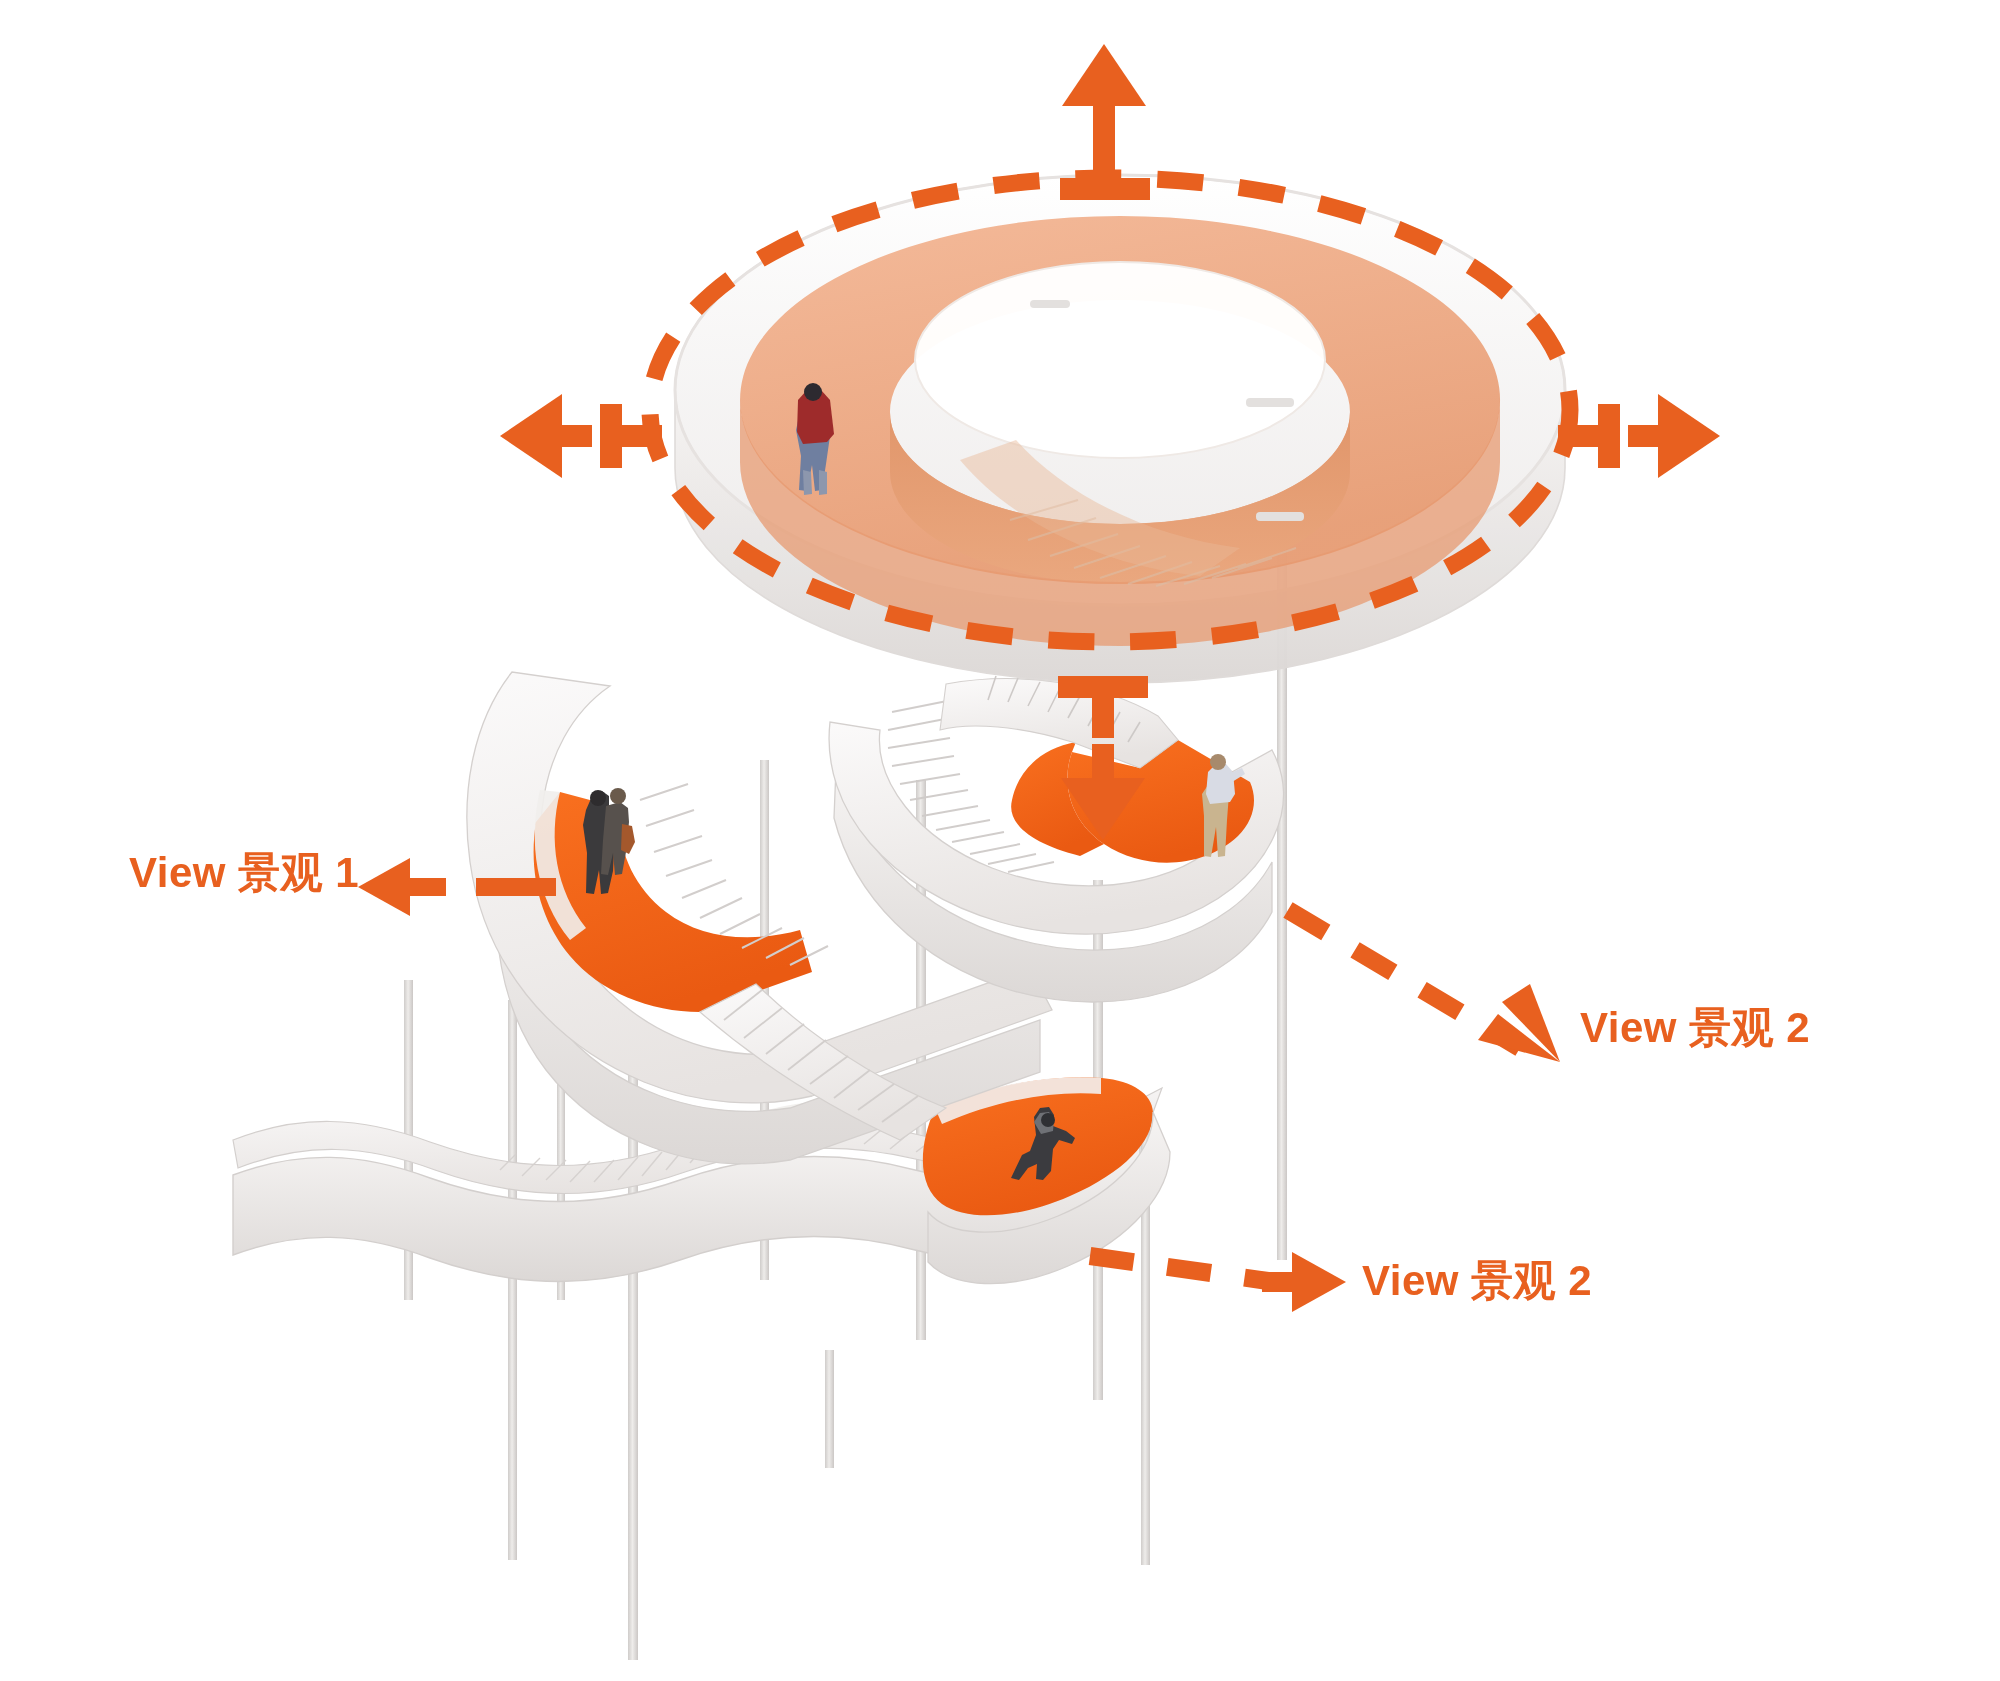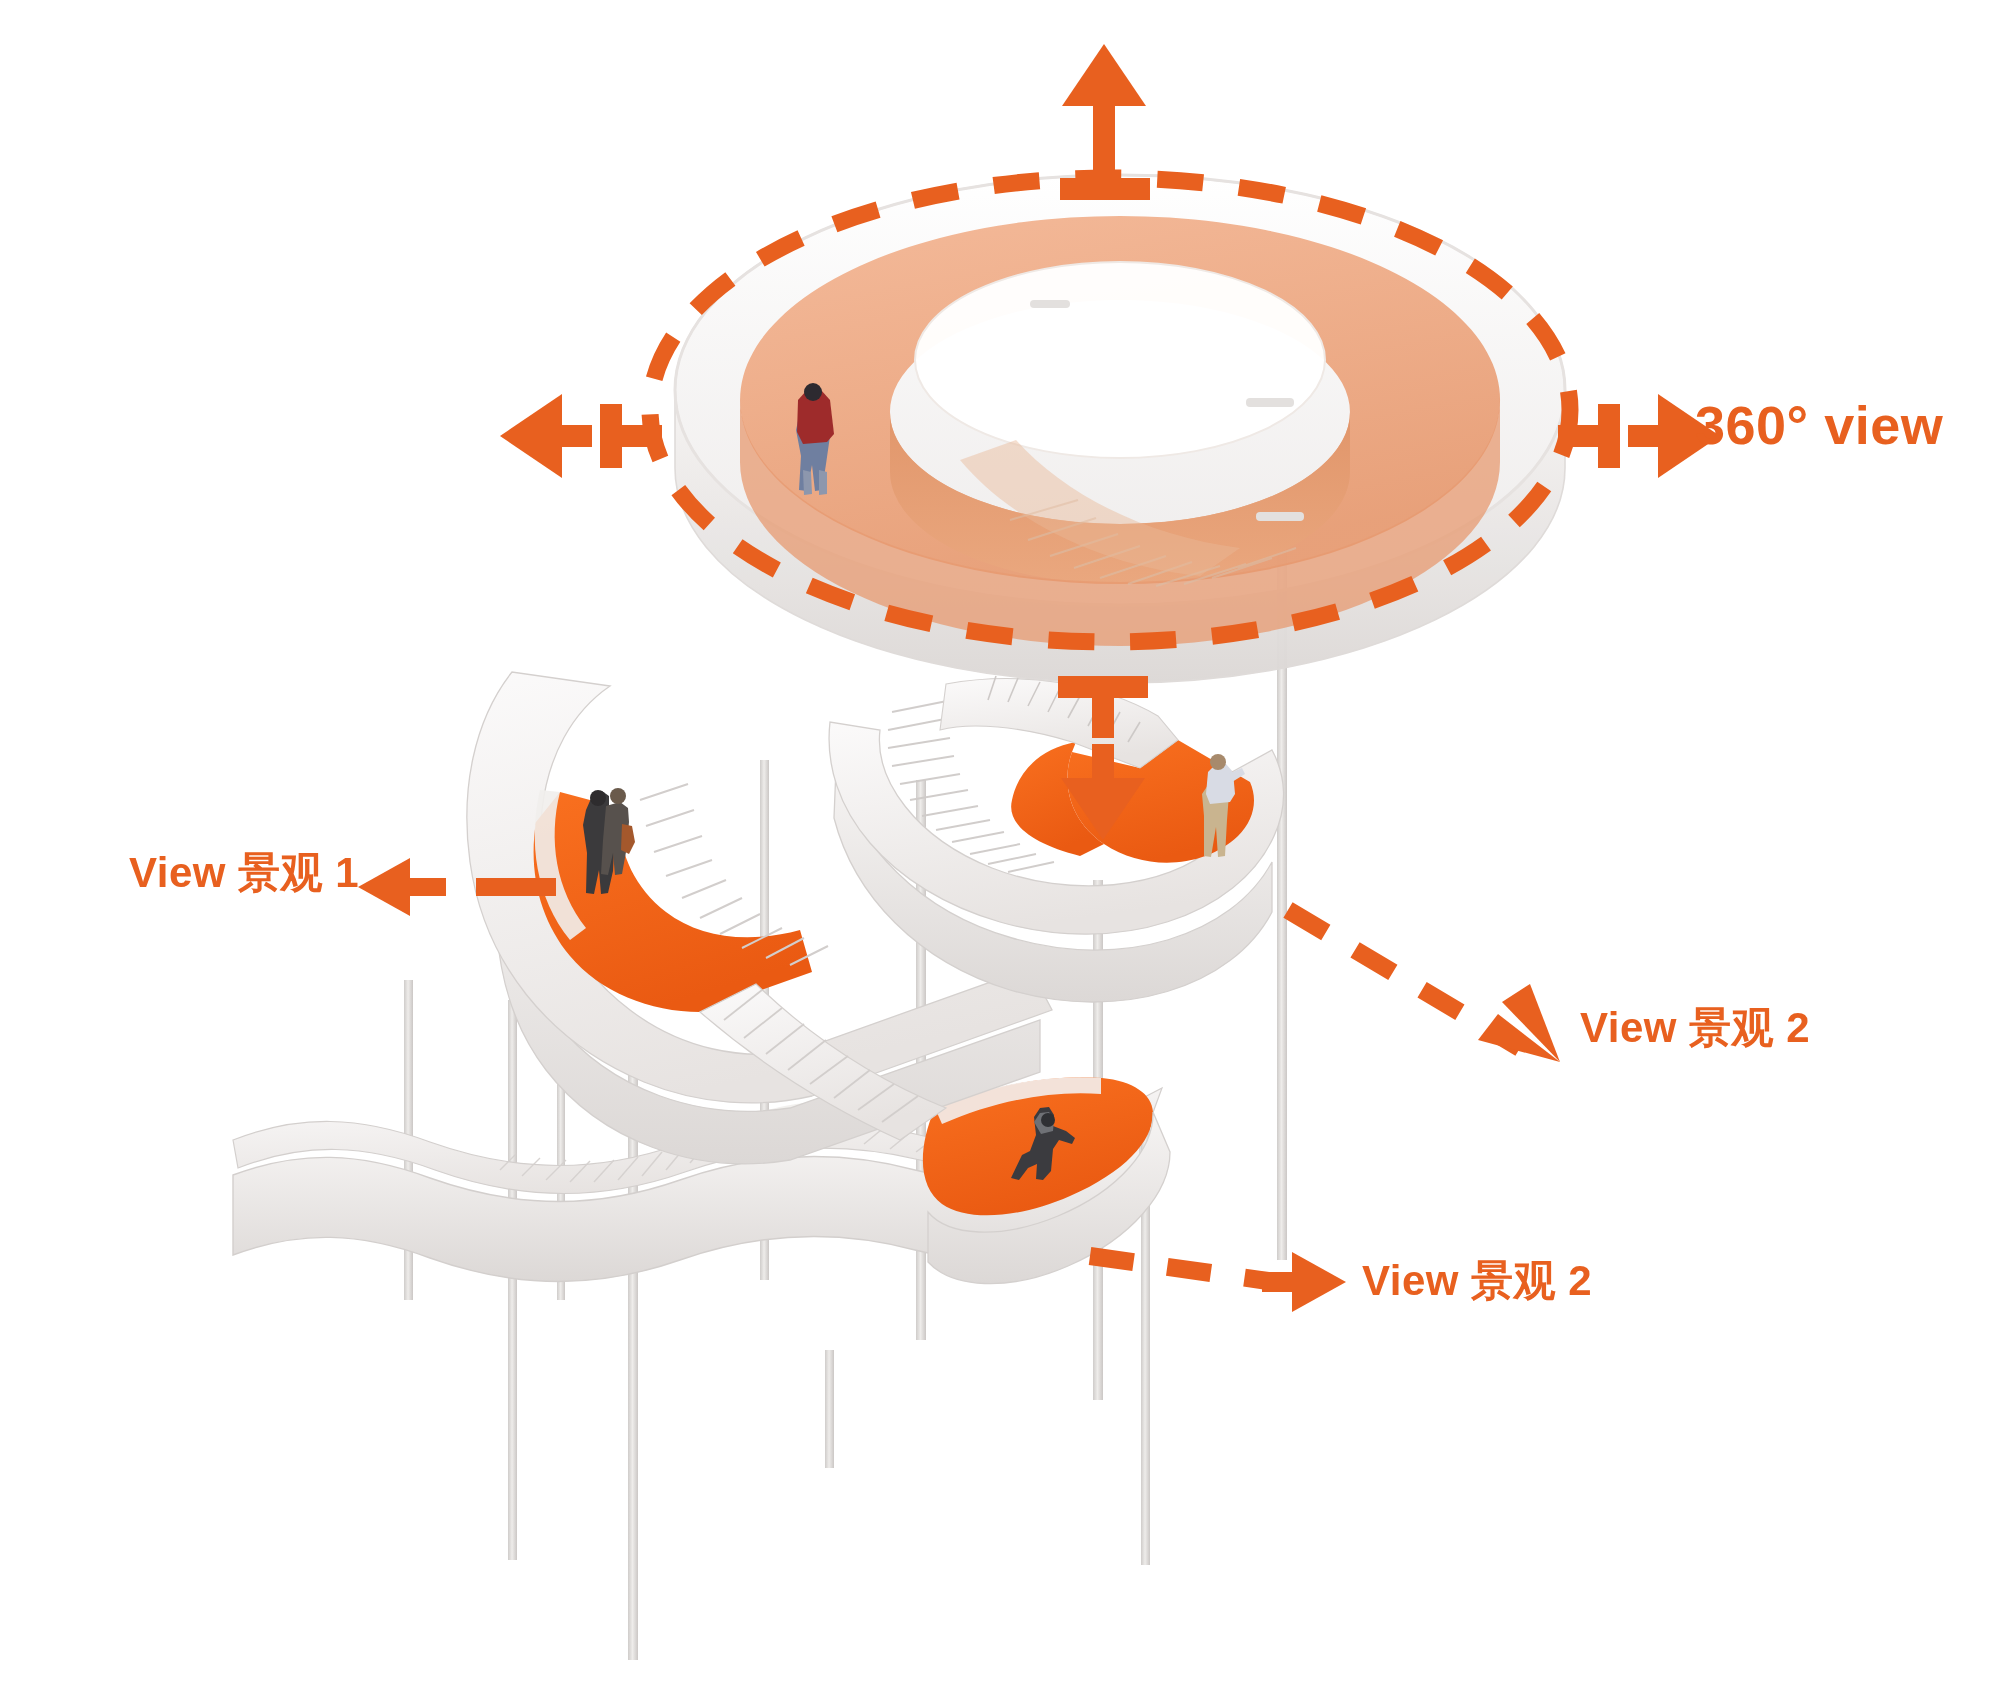--- a/index.html
+++ b/index.html
@@ -375,21 +375,20 @@
     <g>
       <path d="M1090,1256 L1268,1281" stroke="#E8601F" stroke-width="18" stroke-dasharray="44 34" fill="none"></path>
       <g fill="#E8601F">
         <rect x="1262" y="1272" width="62" height="20"></rect>
         <path d="M1346,1282 L1292,1252 L1292,1312 Z"></path>
       </g>
     </g>
   </svg>
 
   <div class="lbl lbl-360">
-    <span class="ln">360° view</span>
   </div>
 
   <div class="lbl lbl-v1">View 景观 1</div>
 
   <div class="lbl lbl-v2">View 景观 2</div>
 
   <div class="lbl lbl-v3">View 景观 2</div>
 
 </div>
 

